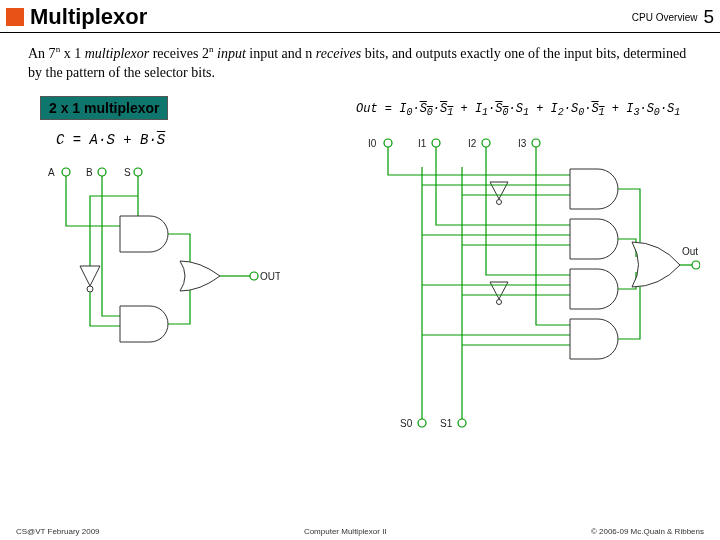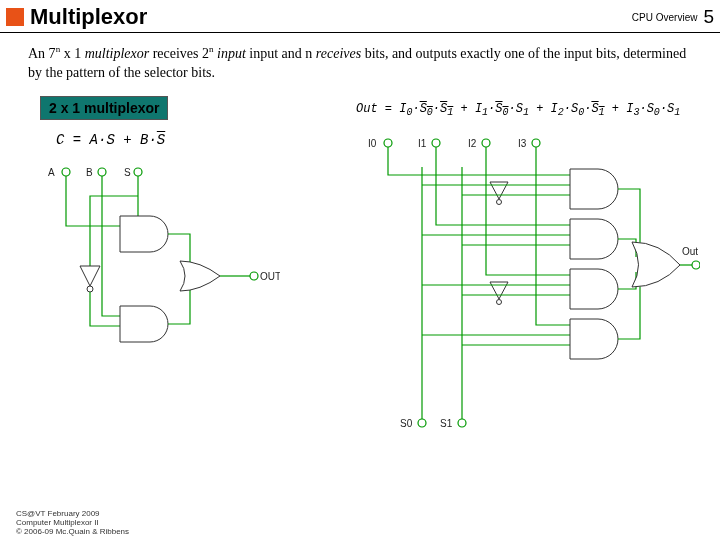--- a/index.html
+++ b/index.html
@@ -80,21 +80,20 @@
     bottom: 4px;
     left: 0;
     width: 720px;
     display: flex;
     justify-content: space-between;
     font-family: Arial, sans-serif;
     font-size: 8px;
     color: #333;
     padding: 0 16px;
     box-sizing: border-box;
-    flex-direction: column;
   }
 </style>
 </head>
 <body>
 
 <div class="header">
   <div class="header-block"></div>
   <div class="header-title">Multiplexor</div>
   <div class="header-right">CPU Overview</div>
   <div class="header-pagenum">5</div>

